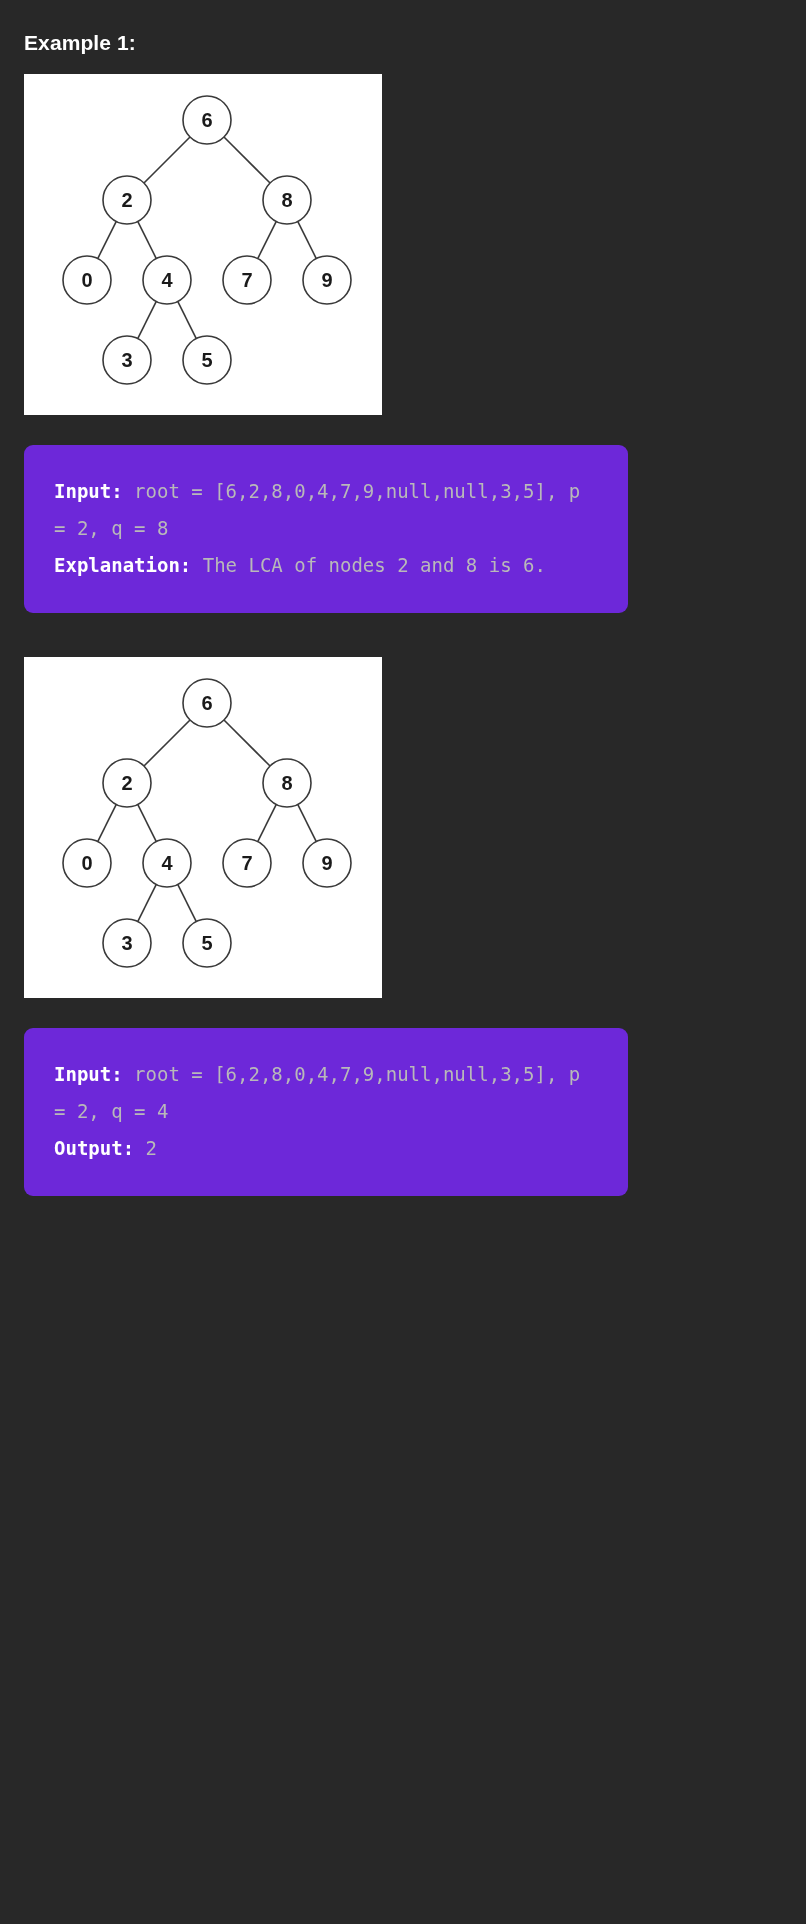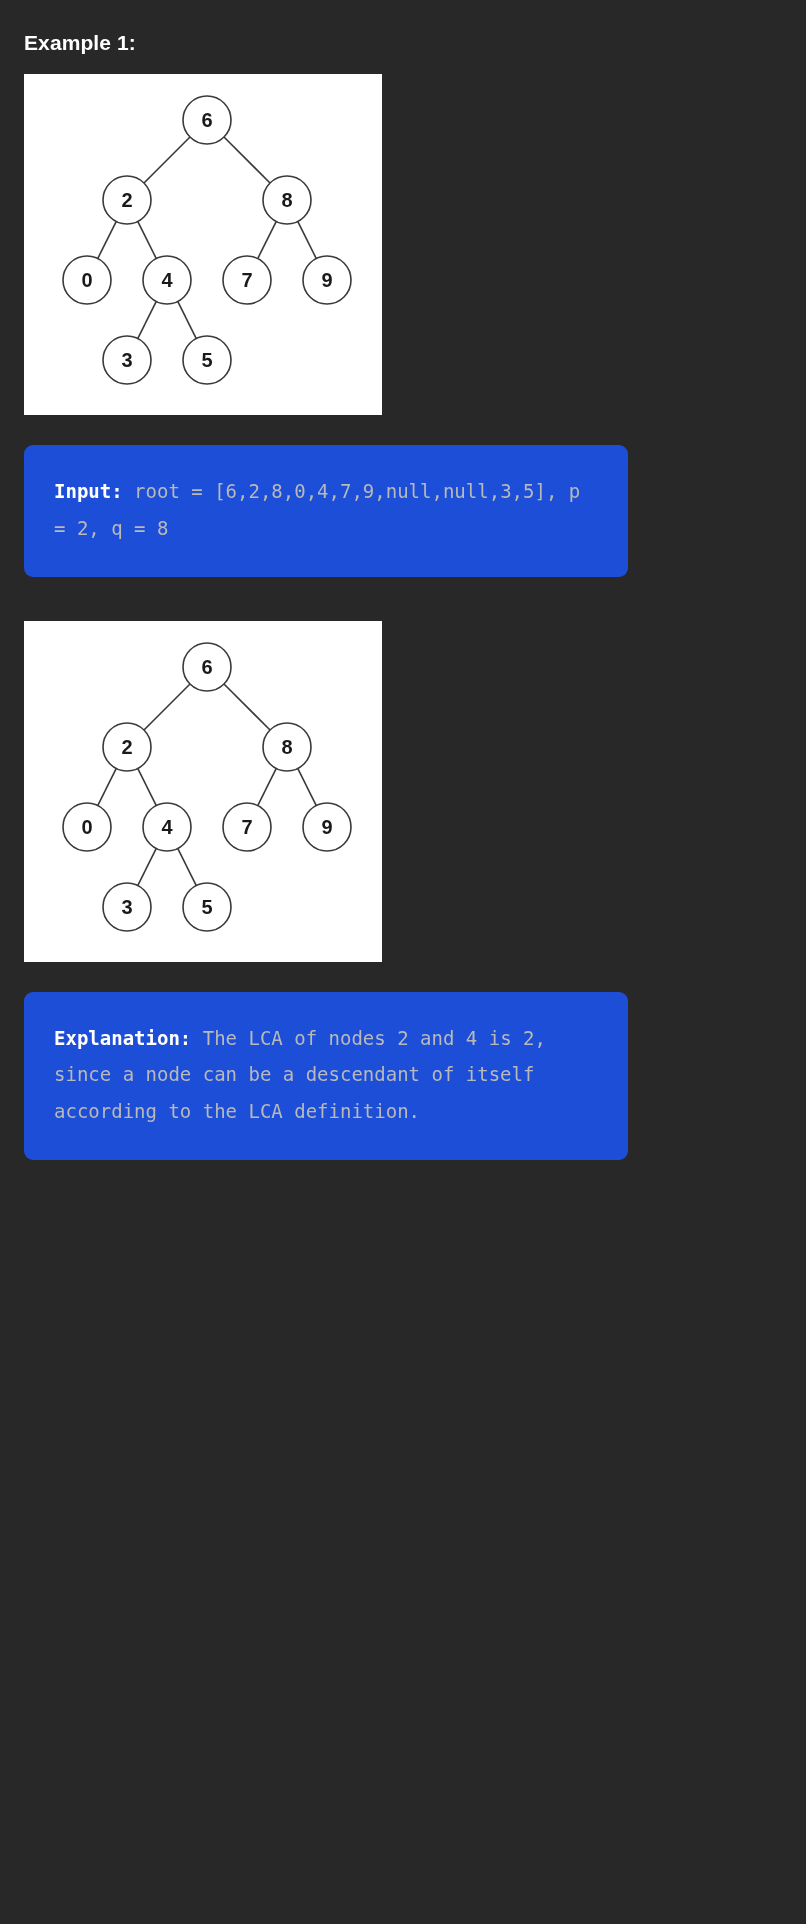--- a/index.html
+++ b/index.html
@@ -34,21 +34,21 @@
     background: #ffffff;
     width: 358px;
     height: 341px;
     position: relative;
     overflow: hidden;
   }
   .tree-figure svg { display: block; }
 
   
   .code-block {
-    background: #1d4ed8;
+    background: #6d28d9;
     border-radius: 9px;
     margin-top: 30px;
     padding: 28px 30px 30px 30px;
     box-sizing: border-box;
     width: 604px;
   }
   .code-line {
     font-family: "DejaVu Sans Mono", "Liberation Mono", monospace;
     font-size: 19px;
     line-height: 1.93;
@@ -114,20 +114,21 @@
           </g>
           <g>
             <circle cx="183" cy="286" r="24" fill="#ffffff" stroke="#3a3a3a" stroke-width="1.6"></circle>
             <text x="183" y="286" text-anchor="middle" dominant-baseline="central" font-family="&quot;Liberation Sans&quot;, sans-serif" font-size="20" font-weight="bold" fill="#1a1a1a">5</text>
           </g>
         </svg>
       </div>
 
     <div class="code-block">
       <p class="code-line"><span class="code-label">Input:</span><span> root = [6,2,8,0,4,7,9,null,null,3,5], p = 2, q = 8</span></p>
+      <p class="code-line"><span class="code-label">Explanation:</span><span> The LCA of nodes 2 and 8 is 6.</span></p>
     </div>
   </section>
 
   <div class="section-gap"></div>
 
   <section>
 
     <div class="tree-figure" id="fig-1">
         <svg width="358" height="341" viewBox="0 0 358 341">
           <line x1="166.02943725152286" y1="62.970562748477136" x2="119.97056274847714" y2="109.02943725152286" stroke="#3a3a3a" stroke-width="1.6"></line>
@@ -171,17 +172,18 @@
             <text x="103" y="286" text-anchor="middle" dominant-baseline="central" font-family="&quot;Liberation Sans&quot;, sans-serif" font-size="20" font-weight="bold" fill="#1a1a1a">3</text>
           </g>
           <g>
             <circle cx="183" cy="286" r="24" fill="#ffffff" stroke="#3a3a3a" stroke-width="1.6"></circle>
             <text x="183" y="286" text-anchor="middle" dominant-baseline="central" font-family="&quot;Liberation Sans&quot;, sans-serif" font-size="20" font-weight="bold" fill="#1a1a1a">5</text>
           </g>
         </svg>
       </div>
 
     <div class="code-block">
-      <p class="code-line"><span class="code-label">Explanation:</span><span> The LCA of nodes 2 and 4 is 2, since a node can be a descendant of itself according to the LCA definition.</span></p>
+      <p class="code-line"><span class="code-label">Input:</span><span> root = [6,2,8,0,4,7,9,null,null,3,5], p = 2, q = 4</span></p>
+      <p class="code-line"><span class="code-label">Output:</span><span> 2</span></p>
     </div>
   </section>
 
 </div>
 
 </body></html>

